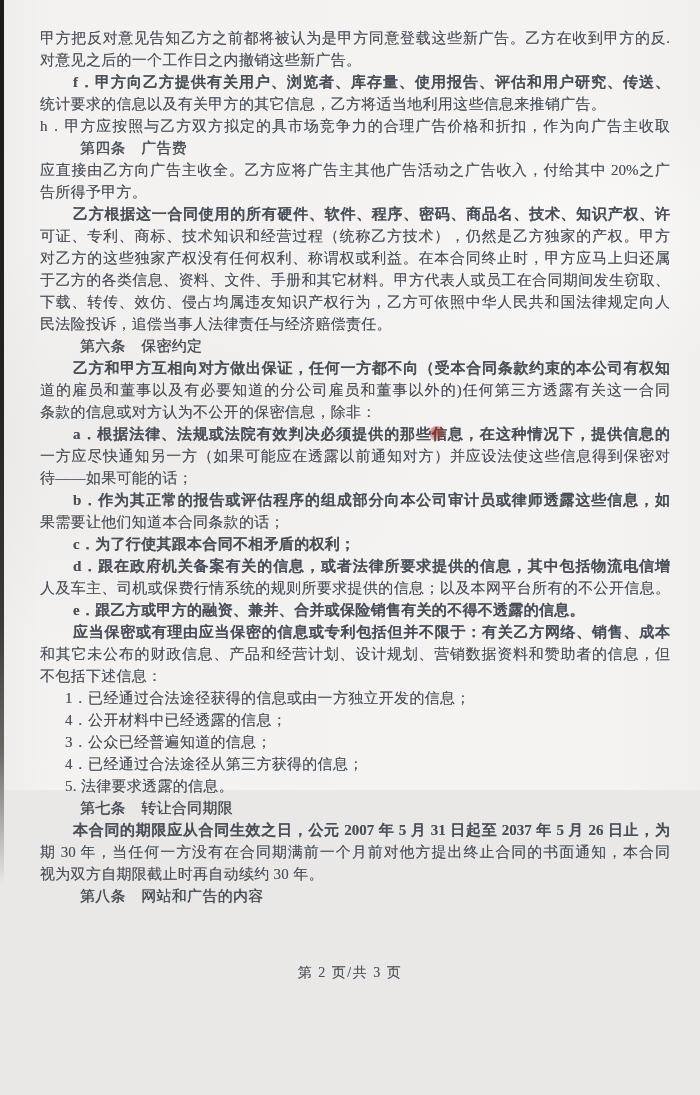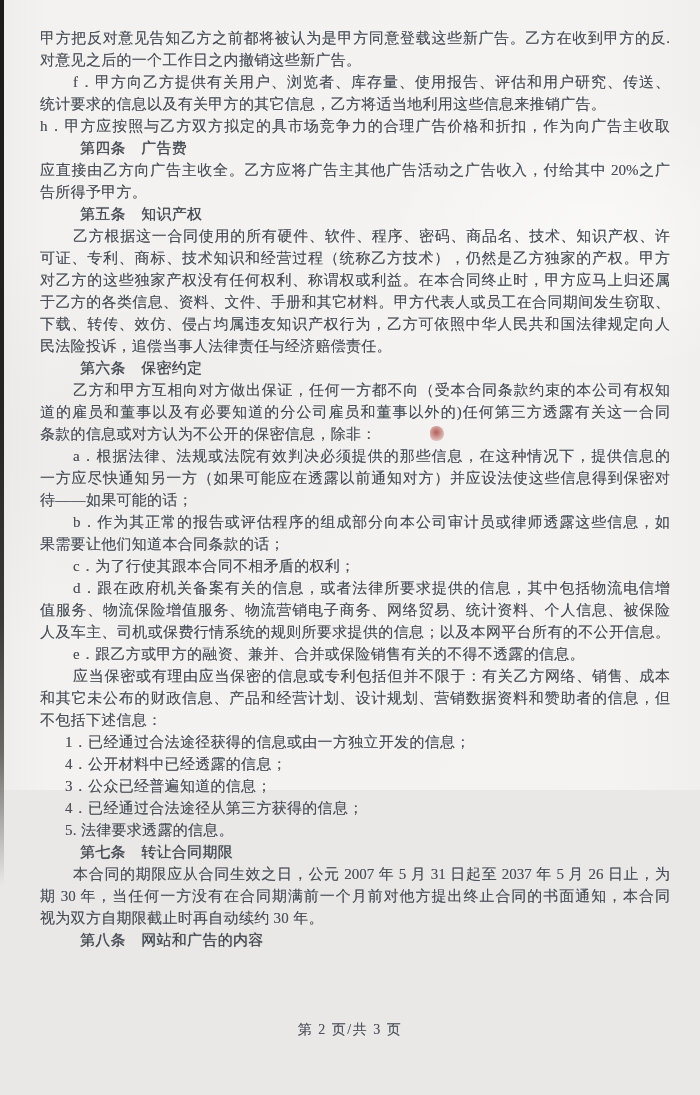--- a/index.html
+++ b/index.html
@@ -33,68 +33,66 @@
   .line.fill{
     text-align:justify;text-align-last:justify;text-justify:inter-character;
     letter-spacing:0;
   }
   .line.header{
     color:var(--heading,#444a53);
     text-shadow:0 0 0.7px rgba(62,68,77,0.8);
     margin-left:40px;
   }
   .ind0{padding-left:0;}
-  .ind1{padding-left:33px;}
+  .ind1{padding-left:33px;font-weight:bold;}
   .ind2{padding-left:25px;}
   .ink-mark{
     position:absolute;left:430px;top:426px;width:14px;height:15px;
     background:radial-gradient(circle at 45% 42%,
       rgba(155,35,28,0.72), rgba(155,35,28,0.28) 65%, rgba(155,35,28,0) 95%);
     border-radius:46% 58% 52% 44%;
     pointer-events:none;
   }
   .footer{
-    position:absolute;left:0;top:1021px;width:100%;
+    position:absolute;left:0;top:964px;width:100%;
     text-align:center;font-size:14px;letter-spacing:1.5px;
     color:#4d525c;text-shadow:0 0 0.5px rgba(77,82,92,0.5);
   }
 </style>
 </head>
 <body>
 
 <div class="page">
   <div class="scan-edge"></div>
   <div class="doc" id="doc">
       <div class="line ind0 fill">甲方把反对意见告知乙方之前都将被认为是甲方同意登载这些新广告。乙方在收到甲方的反.</div>
       <div class="line ind0">对意见之后的一个工作日之内撤销这些新广告。</div>
       <div class="line ind1 fill">f．甲方向乙方提供有关用户、浏览者、库存量、使用报告、评估和用户研究、传送、</div>
       <div class="line ind0">统计要求的信息以及有关甲方的其它信息，乙方将适当地利用这些信息来推销广告。</div>
       <div class="line ind0 fill">h．甲方应按照与乙方双方拟定的具市场竞争力的合理广告价格和折扣，作为向广告主收取</div>
       <div class="line ind0 header">第四条　广告费</div>
       <div class="line ind0 fill">应直接由乙方向广告主收全。乙方应将广告主其他广告活动之广告收入，付给其中 20%之广</div>
       <div class="line ind0">告所得予甲方。</div>
-      <div class="line ind0 header">第五条　知识产权</div>
       <div class="line ind1 fill">乙方根据这一合同使用的所有硬件、软件、程序、密码、商品名、技术、知识产权、许</div>
       <div class="line ind0 fill">可证、专利、商标、技术知识和经营过程（统称乙方技术），仍然是乙方独家的产权。甲方</div>
       <div class="line ind0 fill">对乙方的这些独家产权没有任何权利、称谓权或利益。在本合同终止时，甲方应马上归还属</div>
       <div class="line ind0 fill">于乙方的各类信息、资料、文件、手册和其它材料。甲方代表人或员工在合同期间发生窃取、</div>
       <div class="line ind0 fill">下载、转传、效仿、侵占均属违友知识产权行为，乙方可依照中华人民共和国法律规定向人</div>
       <div class="line ind0">民法险投诉，追偿当事人法律责任与经济赔偿责任。</div>
       <div class="line ind0 header">第六条　保密约定</div>
       <div class="line ind1 fill">乙方和甲方互相向对方做出保证，任何一方都不向（受本合同条款约束的本公司有权知</div>
       <div class="line ind0 fill">道的雇员和董事以及有必要知道的分公司雇员和董事以外的)任何第三方透露有关这一合同</div>
       <div class="line ind0">条款的信息或对方认为不公开的保密信息，除非：</div>
       <div class="line ind1 fill">a．根据法律、法规或法院有效判决必须提供的那些信息，在这种情况下，提供信息的</div>
       <div class="line ind0 fill">一方应尽快通知另一方（如果可能应在透露以前通知对方）并应设法使这些信息得到保密对</div>
       <div class="line ind0">待——如果可能的话；</div>
       <div class="line ind1 fill">b．作为其正常的报告或评估程序的组成部分向本公司审计员或律师透露这些信息，如</div>
       <div class="line ind0">果需要让他们知道本合同条款的话；</div>
       <div class="line ind1">c．为了行使其跟本合同不相矛盾的权利；</div>
       <div class="line ind1 fill">d．跟在政府机关备案有关的信息，或者法律所要求提供的信息，其中包括物流电信增</div>
-      <div class="line ind0 fill">值服务、物流保险增值服务、物流营销电子商务、网络贸易、统计资料、个人信息、被保险</div>
       <div class="line ind0 fill">人及车主、司机或保费行情系统的规则所要求提供的信息；以及本网平台所有的不公开信息。</div>
       <div class="line ind1">e．跟乙方或甲方的融资、兼并、合并或保险销售有关的不得不透露的信息。</div>
       <div class="line ind1 fill">应当保密或有理由应当保密的信息或专利包括但并不限于：有关乙方网络、销售、成本</div>
       <div class="line ind0 fill">和其它未公布的财政信息、产品和经营计划、设计规划、营销数据资料和赞助者的信息，但</div>
       <div class="line ind0">不包括下述信息：</div>
       <div class="line ind2">1．已经通过合法途径获得的信息或由一方独立开发的信息；</div>
       <div class="line ind2">4．公开材料中已经透露的信息；</div>
       <div class="line ind2">3．公众已经普遍知道的信息；</div>
       <div class="line ind2">4．已经通过合法途径从第三方获得的信息；</div>
       <div class="line ind2">5. 法律要求透露的信息。</div>

